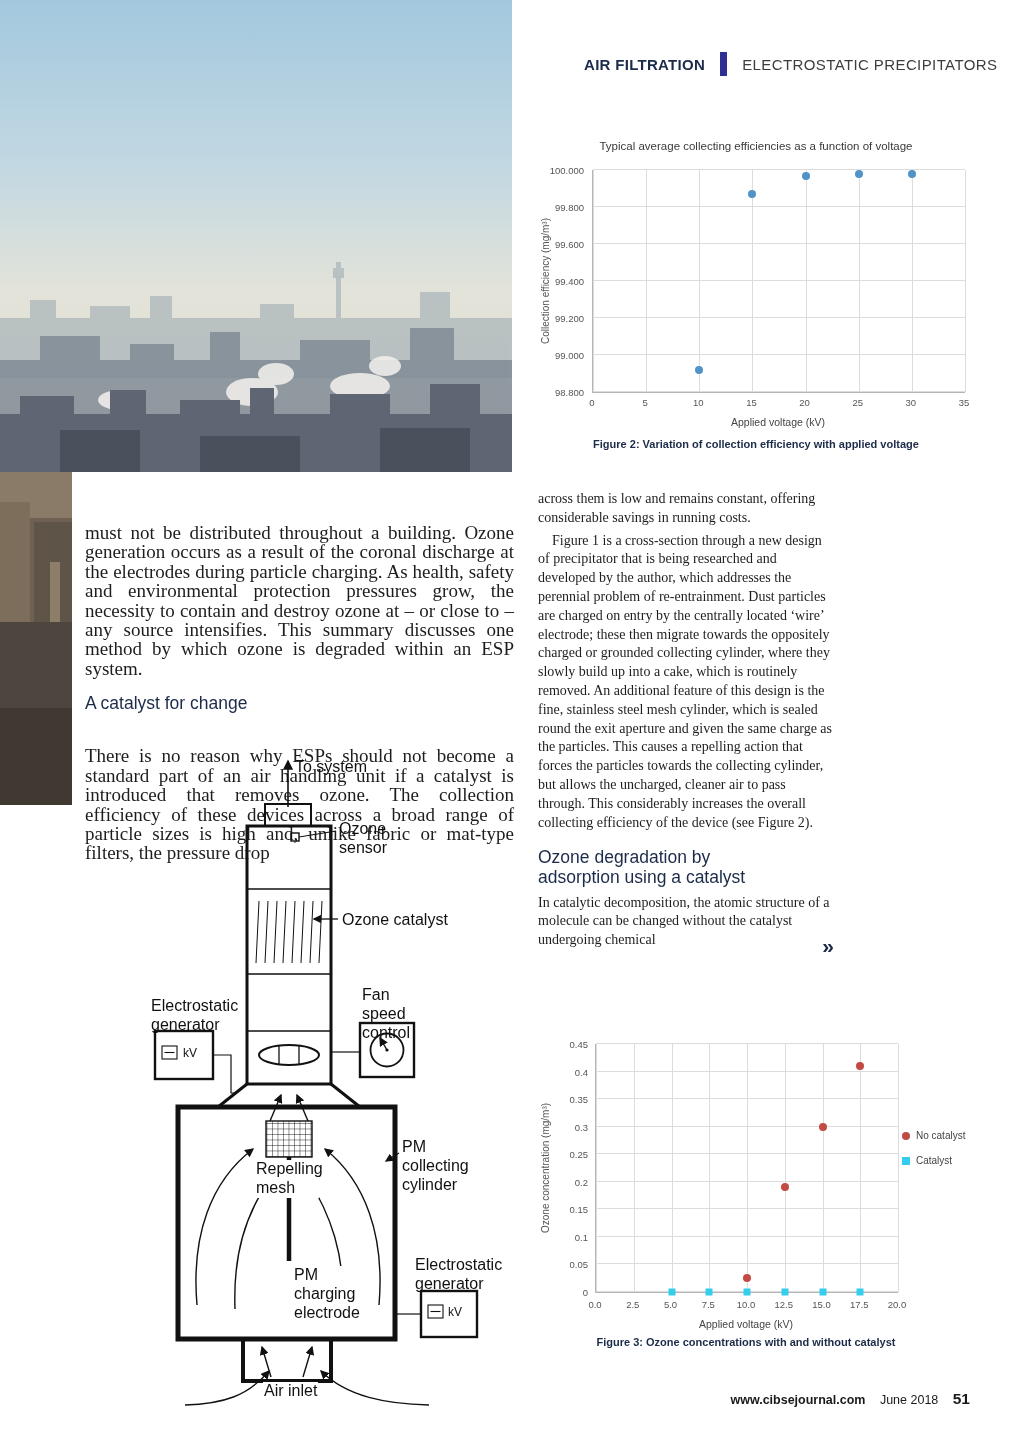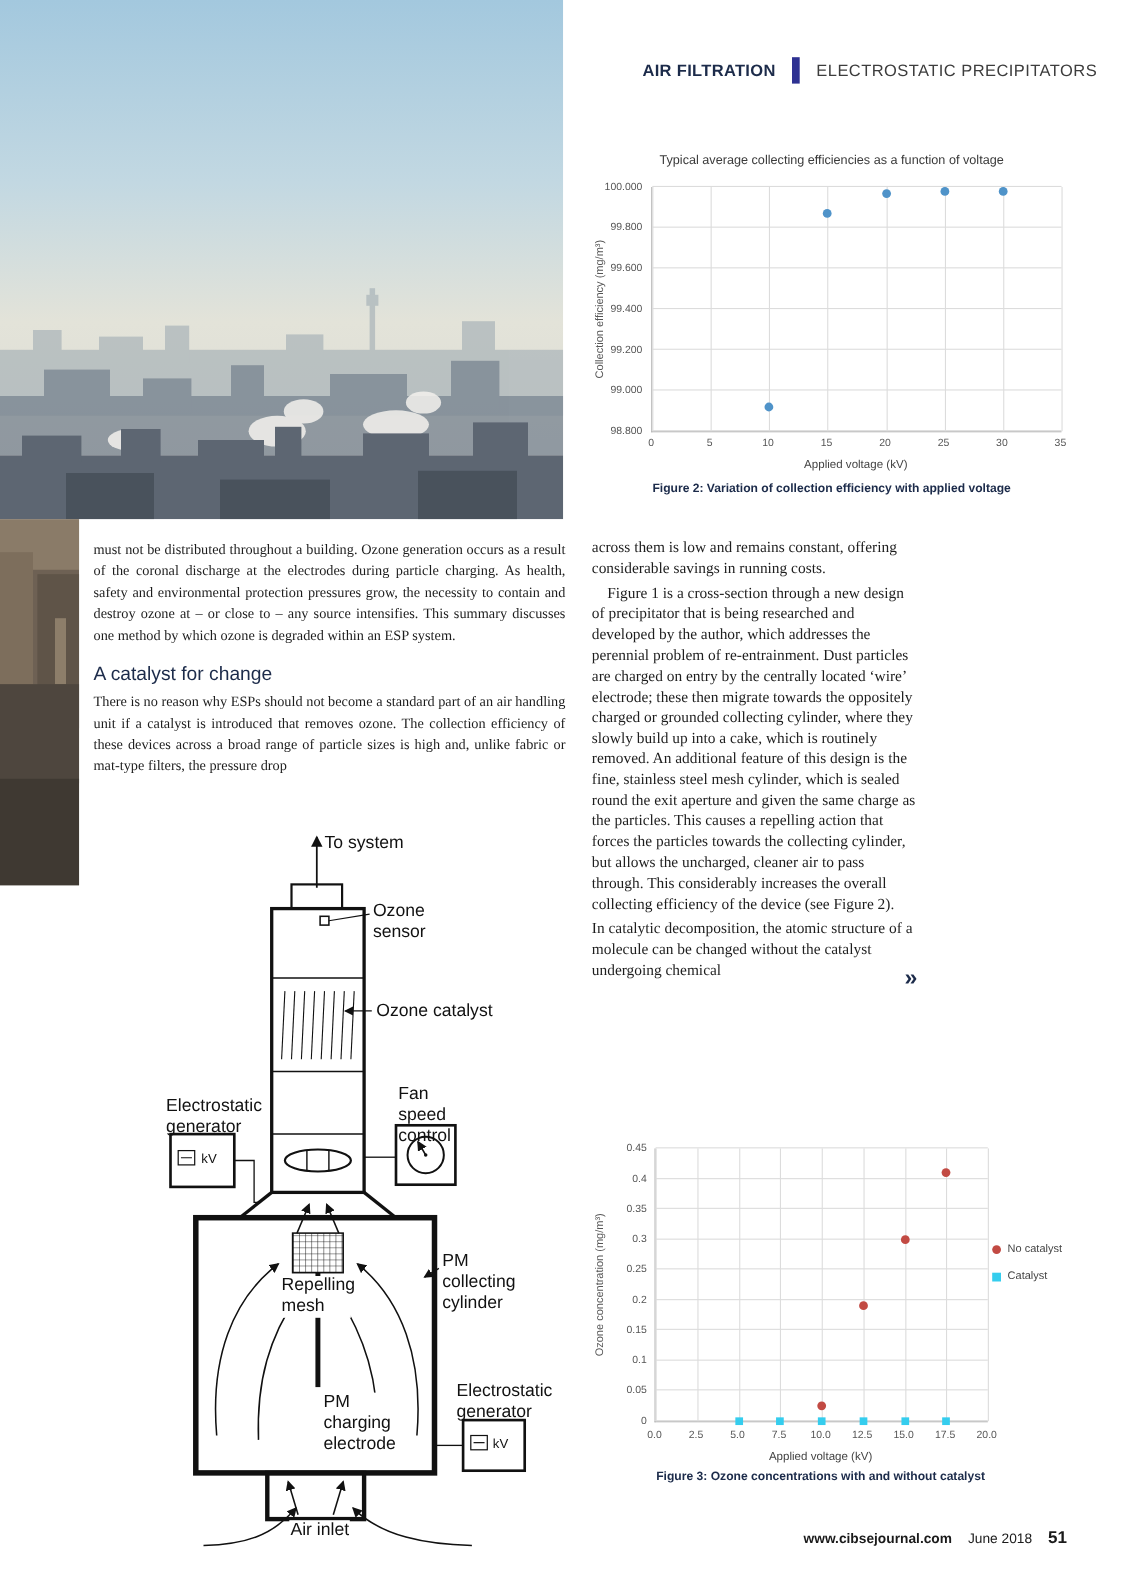--- a/index.html
+++ b/index.html
@@ -56,21 +56,21 @@
   #fig3 .ylab{left:0;top:14px;height:248px;}
   #fig3 .xlab{left:55px;width:302px;top:288px;}
   #fig3 .cap{left:0;width:412px;top:306px;}
   #fig3 .legend{left:362px;top:100px;}
 
   
   .col{position:absolute;}
   #col-left{left:85px;top:490px;width:429px;}
   #col-right{left:538px;top:490px;width:296px;}
   .body-p{margin:0 0 4px;font-family:"Liberation Serif",serif;font-size:14.4px;line-height:19.4px;color:#1d1d1d;}
-  #col-left .body-p{text-align:justify;font-size:13px;}
+  #col-left .body-p{text-align:justify;font-size:19px;margin-top:33px;}
   #col-right .body-p{font-size:14px;line-height:18.8px;}
   .indent{text-indent:14px;}
   .subhead{margin:15px 0 6px;font-family:"Liberation Sans",sans-serif;font-weight:normal;
            font-size:17.5px;color:#1c2b4a;line-height:1.15;}
   #h2-right{max-width:242px;}
   .more{position:absolute;right:0;bottom:-4px;color:#1c2b4a;font-weight:bold;font-size:21px;}
 
   
   #figure1{left:85px;top:748px;width:430px;height:662px;}
   #figure1 svg{position:absolute;inset:0;width:100%;height:100%;}
@@ -209,20 +209,21 @@
 
 <div class="col" id="col-left">
   <p class="body-p">must not be distributed throughout a building. Ozone generation occurs as a result of the coronal discharge at the electrodes during particle charging. As health, safety and environmental protection pressures grow, the necessity to contain and destroy ozone at – or close to – any source intensifies. This summary discusses one method by which ozone is degraded within an ESP system.</p>
   <h3 class="subhead">A catalyst for change</h3>
   <p class="body-p">There is no reason why ESPs should not become a standard part of an air handling unit if a catalyst is introduced that removes ozone. The collection efficiency of these devices across a broad range of particle sizes is high and, unlike fabric or mat-type filters, the pressure drop</p>
 </div>
 
 <div class="col" id="col-right">
   <p class="body-p">across them is low and remains constant, offering considerable savings in running costs.</p>
   <p class="body-p indent">Figure 1 is a cross-section through a new design of precipitator that is being researched and developed by the author, which addresses the perennial problem of re-entrainment. Dust particles are charged on entry by the centrally located ‘wire’ electrode; these then migrate towards the oppositely charged or grounded collecting cylinder, where they slowly build up into a cake, which is routinely removed. An additional feature of this design is the fine, stainless steel mesh cylinder, which is sealed round the exit aperture and given the same charge as the particles. This causes a repelling action that forces the particles towards the collecting cylinder, but allows the uncharged, cleaner air to pass through. This considerably increases the overall collecting efficiency of the device (see Figure 2).</p>
+  <h3 class="subhead" id="h2-right">Ozone degradation by adsorption using a catalyst</h3>
   <p class="body-p">In catalytic decomposition, the atomic structure of a molecule can be changed without the catalyst undergoing chemical</p>
   <span class="more">»</span>
 </div>
 
 <div class="abs" id="figure1">
   <svg viewBox="0 0 430 660">
     <defs>
       <marker id="arr" viewBox="0 0 10 10" refX="8.5" refY="5" markerWidth="6.5" markerHeight="6.5" orient="auto">
         <path d="M0,0L10,5L0,10z" fill="#111"></path>
       </marker>

